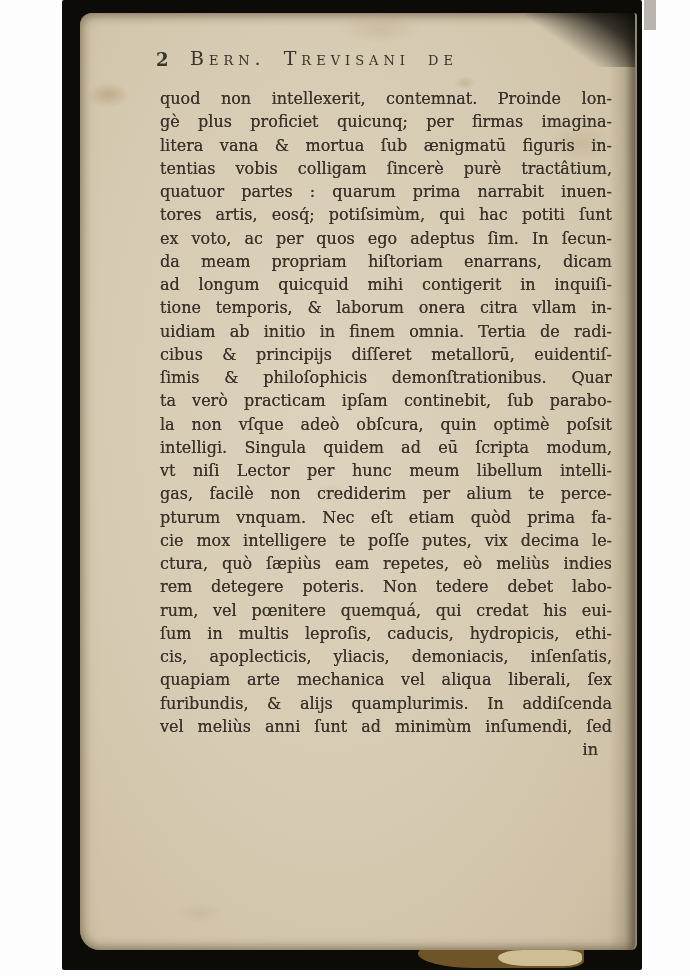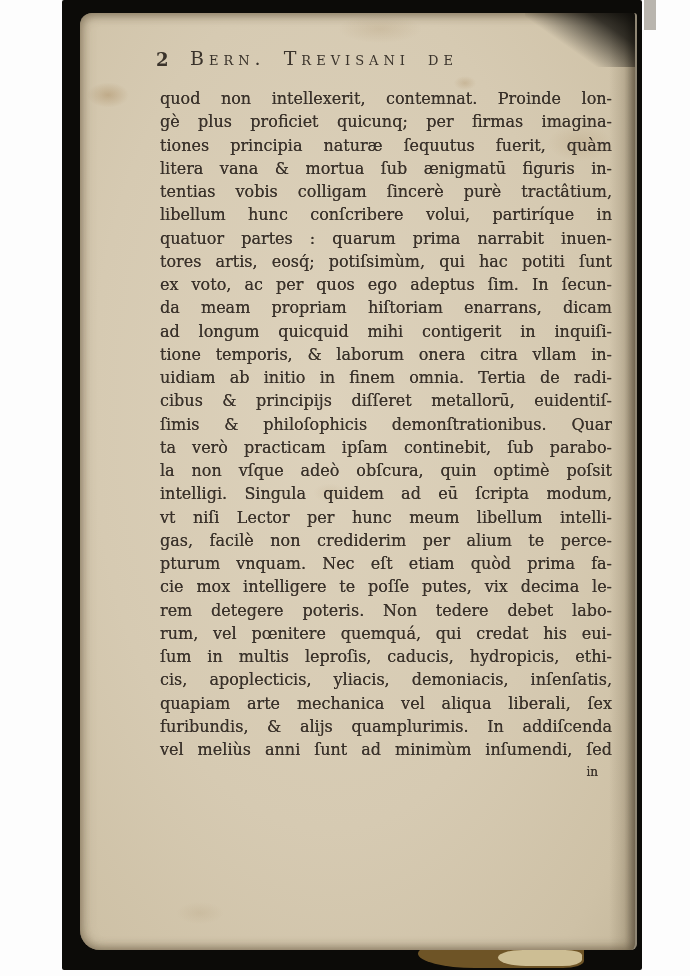--- a/index.html
+++ b/index.html
@@ -134,21 +134,21 @@
   .body-line {
     font-size: 16px;
     line-height: 23.25px;
     height: 23.25px;
     text-align: justify;
     text-align-last: justify;
     white-space: nowrap;
     overflow: visible;
   }
   .catchword {
-    font-size: 12px;
+    font-size: 16px;
     line-height: 23.25px;
     text-align: right;
     padding-right: 14px;
     color: #39312a;
   }
 </style>
 </head>
 <body>
 
 <div class="scan-canvas">
@@ -162,40 +162,39 @@
 
     <div class="page-header">
       <span class="page-number">2</span>
       <span class="running-title">Bern. Trevisani de</span>
     </div>
 
     <div class="page-body">
       <div>
           <div class="body-line">quod non intellexerit, contemnat. Proinde lon-</div>
           <div class="body-line">gè plus proficiet quicunq; per firmas imagina-</div>
-          <div class="body-line">tiones principia naturæ ſequutus fuerit, quàm</div>
           <div class="body-line">litera vana &amp; mortua ſub ænigmatū figuris in-</div>
           <div class="body-line">tentias vobis colligam ſincerè purè tractâtium,</div>
-          <div class="body-line">libellum hunc conſcribere volui, partiríque in</div>
           <div class="body-line">quatuor partes : quarum prima narrabit inuen-</div>
           <div class="body-line">tores artis, eosq́; potiſsimùm, qui hac potiti ſunt</div>
           <div class="body-line">ex voto, ac per quos ego adeptus ſim. In ſecun-</div>
           <div class="body-line">da meam propriam hiſtoriam enarrans, dicam</div>
           <div class="body-line">ad longum quicquid mihi contigerit in inquiſi-</div>
           <div class="body-line">tione temporis, &amp; laborum onera citra vllam in-</div>
           <div class="body-line">uidiam ab initio in finem omnia. Tertia de radi-</div>
           <div class="body-line">cibus &amp; principijs diſſeret metallorū, euidentiſ-</div>
           <div class="body-line">ſimis &amp; philoſophicis demonſtrationibus. Quar</div>
           <div class="body-line">ta verò practicam ipſam continebit, ſub parabo-</div>
           <div class="body-line">la non vſque adeò obſcura, quin optimè poſsit</div>
           <div class="body-line">intelligi. Singula quidem ad eū ſcripta modum,</div>
           <div class="body-line">vt niſi Lector per hunc meum libellum intelli-</div>
           <div class="body-line">gas, facilè non crediderim per alium te perce-</div>
           <div class="body-line">pturum vnquam. Nec eſt etiam quòd prima fa-</div>
           <div class="body-line">cie mox intelligere te poſſe putes, vix decima le-</div>
+          <div class="body-line">ctura, quò ſæpiùs eam repetes, eò meliùs indies</div>
           <div class="body-line">rem detegere poteris. Non tedere debet labo-</div>
           <div class="body-line">rum, vel pœnitere quemquá, qui credat his eui-</div>
           <div class="body-line">ſum in multis leproſis, caducis, hydropicis, ethi-</div>
           <div class="body-line">cis, apoplecticis, yliacis, demoniacis, inſenſatis,</div>
           <div class="body-line">quapiam arte mechanica vel aliqua liberali, ſex</div>
           <div class="body-line">furibundis, &amp; alijs quamplurimis. In addiſcenda</div>
           <div class="body-line">vel meliùs anni ſunt ad minimùm inſumendi, ſed</div>
         </div>
       <div class="catchword">in</div>
     </div>

